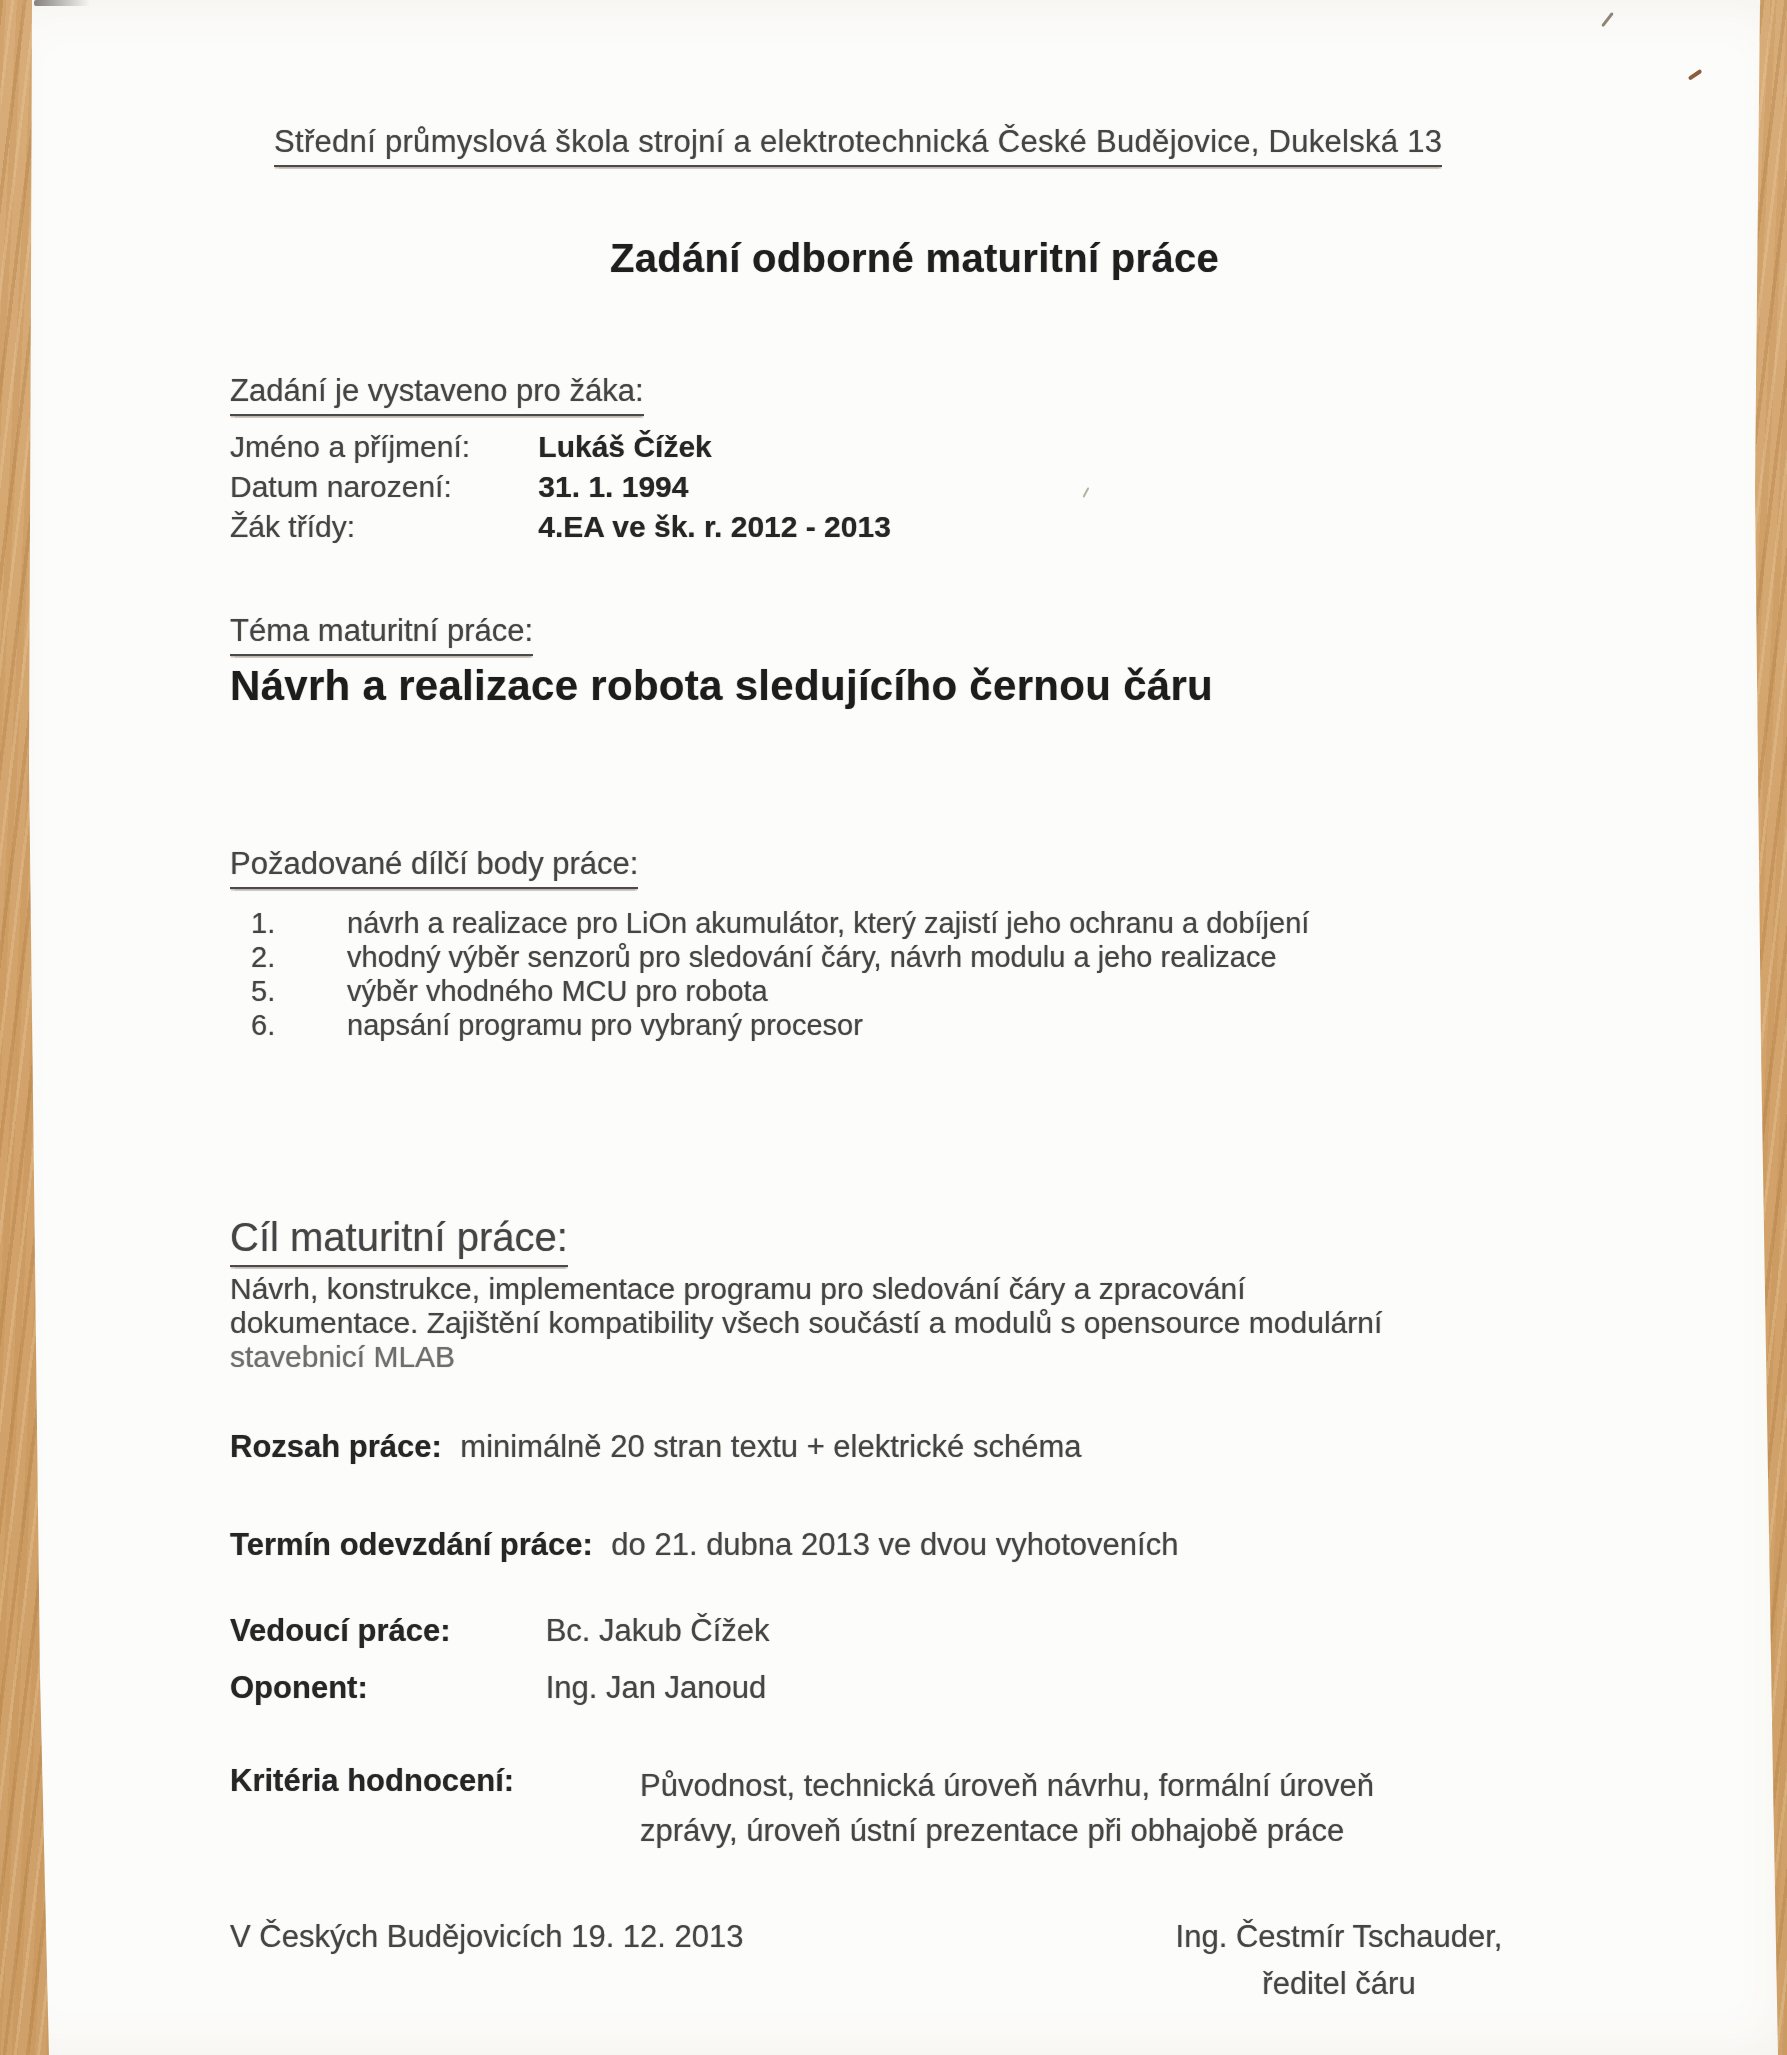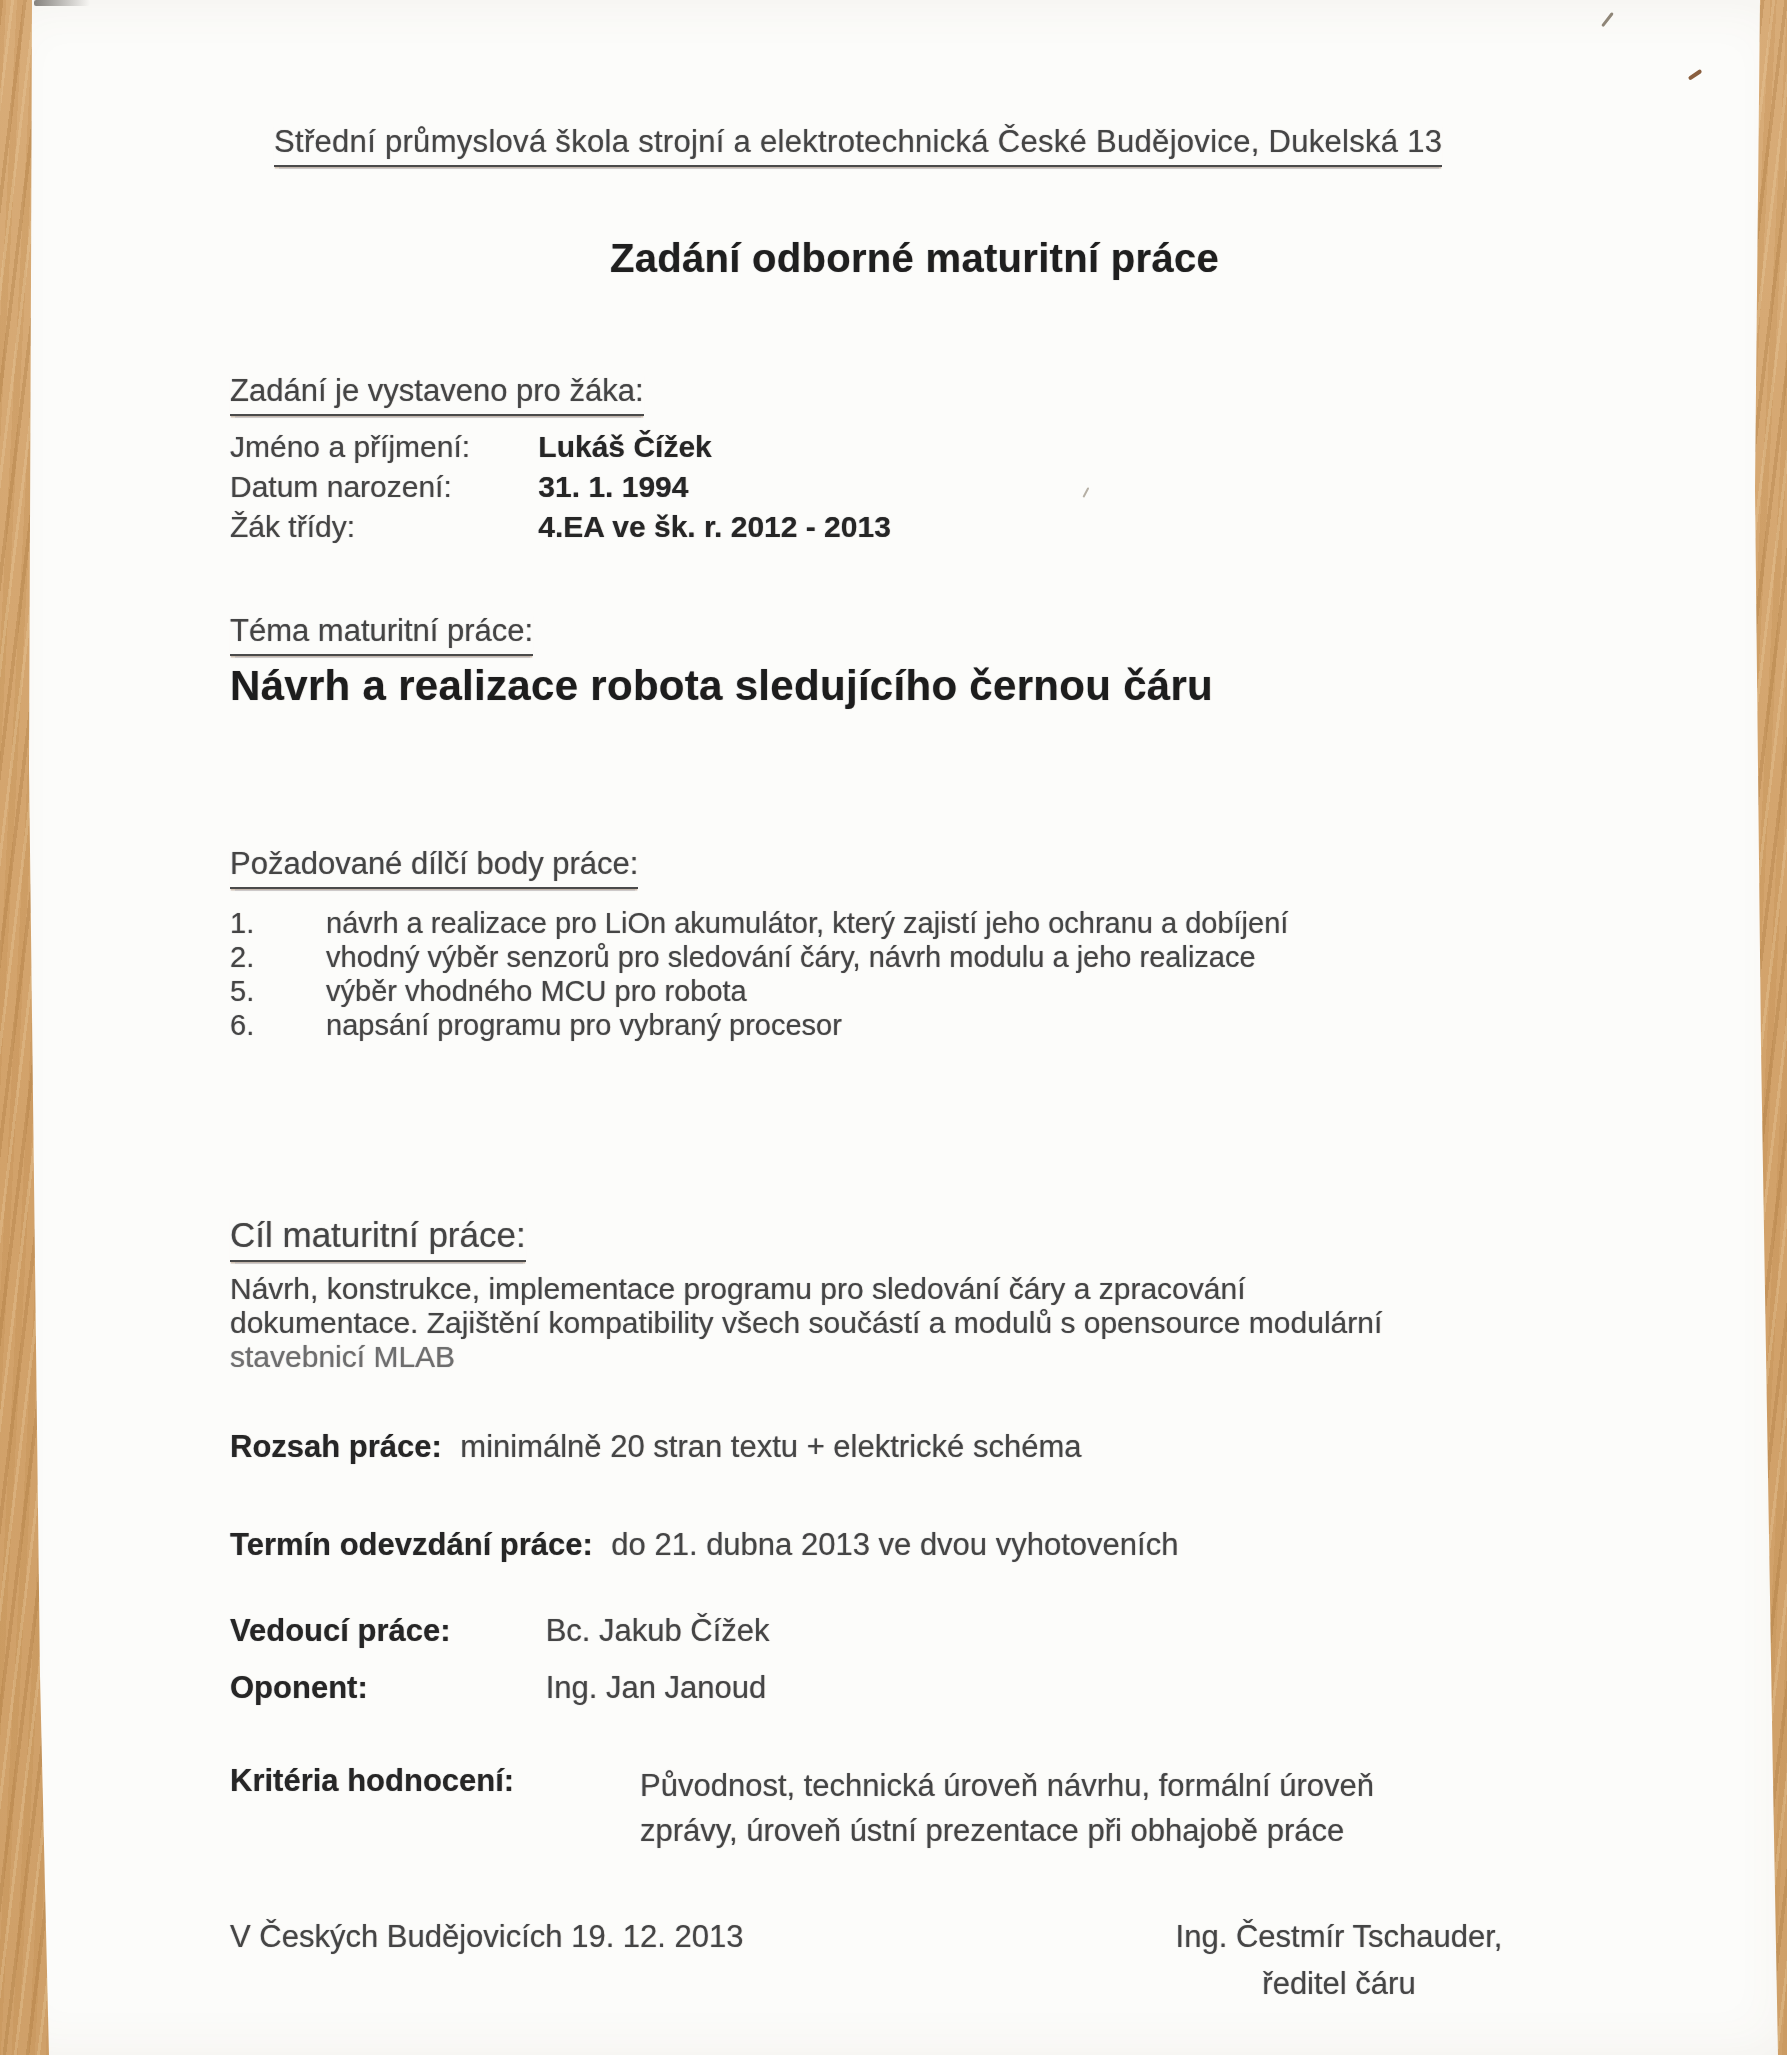--- a/index.html
+++ b/index.html
@@ -53,24 +53,24 @@
   .student-heading { left: 230px; top: 373px; font-size: 31px; }
   .student-rows { left: 230px; top: 430px; font-size: 30px; }
   .student-row { height: 40px; white-space: nowrap; }
   .student-row .lbl { display: inline-block; width: 300px; }
 
   .tema-heading { left: 230px; top: 613px; font-size: 31px; }
   .topic-title  { left: 230px; top: 662px; font-size: 42px; color: #1d1d1d; letter-spacing: 0.3px; }
 
   .req-heading { left: 230px; top: 846px; font-size: 31px; }
   .req-list { left: 230px; top: 906px; font-size: 29px; }
-  .req-item { height: 34px; line-height: 34px; white-space: nowrap; }
+  .req-item { height: 34px; line-height: 34px; white-space: nowrap; margin-left: 21px; }
   .req-item .num { display: inline-block; width: 96px; }
 
-  .goal-heading { left: 230px; top: 1215px; font-size: 35px; }
+  .goal-heading { left: 230px; top: 1215px; font-size: 40px; }
   .goal-par { left: 230px; top: 1272px; font-size: 30px; line-height: 34px; }
   .goal-par .faded { color: #6e6e6e; }
 
   .scope-row   { left: 230px; top: 1429px; font-size: 31px; white-space: nowrap; }
   .deadline-row{ left: 230px; top: 1527px; font-size: 31px; white-space: nowrap; }
   .inline-val { margin-left: 9.8px; }
 
   .supervisor-row { left: 230px; top: 1613px; font-size: 31px; white-space: nowrap; }
   .opponent-row   { left: 230px; top: 1670px; font-size: 31px; white-space: nowrap; }
   .person-lbl { display: inline-block; width: 307px; }

